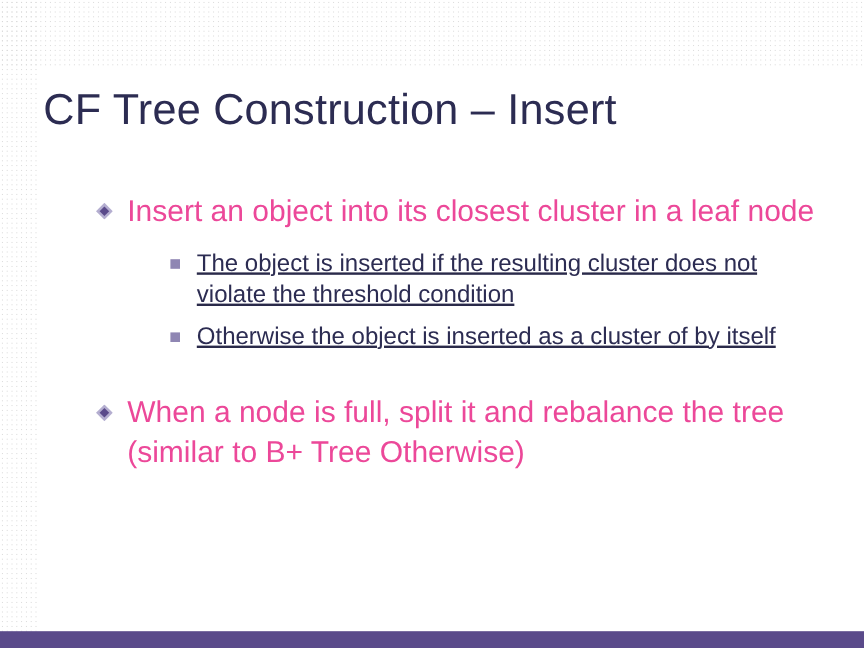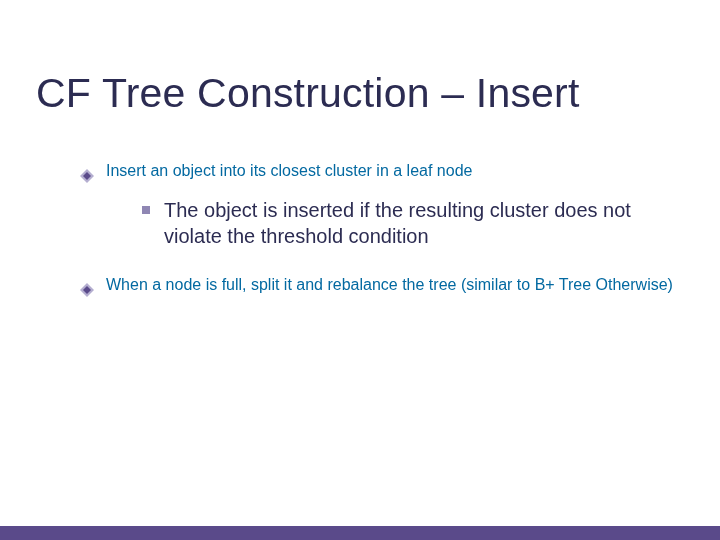--- a/index.html
+++ b/index.html
@@ -41,52 +41,53 @@
     left: 0; right: 0; bottom: 0;
     height: 14px;
     background: #5a4a8a;
   }
   
   .title {
     position: absolute;
     left: 36px;
     top: 70px;
     right: 20px;
-    font-size: 41px;
+    font-size: 36px;
     font-weight: 400;
     letter-spacing: 0.2px;
     color: #2c2c52;
   }
   
   .body {
     position: absolute;
     left: 80px;
     top: 160px;
     right: 40px;
   }
   .bullet-l1 {
     display: flex;
     align-items: flex-start;
     margin-bottom: 14px;
-    font-size: 16px;
+    font-size: 25px;
     line-height: 1.32;
-    color: #0369a1;
+    color: #ec4899;
   }
   .diamond-icon {
     flex: 0 0 auto;
     width: 14px;
     height: 14px;
     margin-top: 9px;
     margin-right: 12px;
   }
   .diamond-icon svg { display: block; }
   .bullet-l1 .text { flex: 1 1 auto; }
 
   .sub-list {
-    margin: 4px 0 24px 62px;
+    margin: 4px 0 34px 62px;
+    text-decoration: underline;
   }
   .bullet-l2 {
     display: flex;
     align-items: flex-start;
     margin-bottom: 8px;
     font-size: 20px;
     line-height: 1.32;
     color: #2c2c52;
   }
   .square-icon {
@@ -118,20 +119,24 @@
         </svg>
       </span>
       <span class="text">Insert an object into its closest cluster in a leaf node</span>
     </div>
 
     <div class="sub-list">
       <div class="bullet-l2">
         <span class="square-icon"></span>
         <span class="text">The object is inserted if the resulting cluster does not violate the threshold condition</span>
       </div>
+      <div class="bullet-l2">
+        <span class="square-icon"></span>
+        <span class="text">Otherwise the object is inserted as a cluster of by itself</span>
+      </div>
     </div>
 
     <div class="bullet-l1">
       <span class="diamond-icon">
         <svg viewBox="0 0 14 14" width="14" height="14">
           <polygon points="7,0 14,7 7,14 0,7" fill="#b4aed0"></polygon>
           <polygon points="7,3 11,7 7,11 3,7" fill="#5a4a8a"></polygon>
         </svg>
       </span>
       <span class="text">When a node is full, split it and rebalance the tree (similar to B+ Tree Otherwise)</span>

